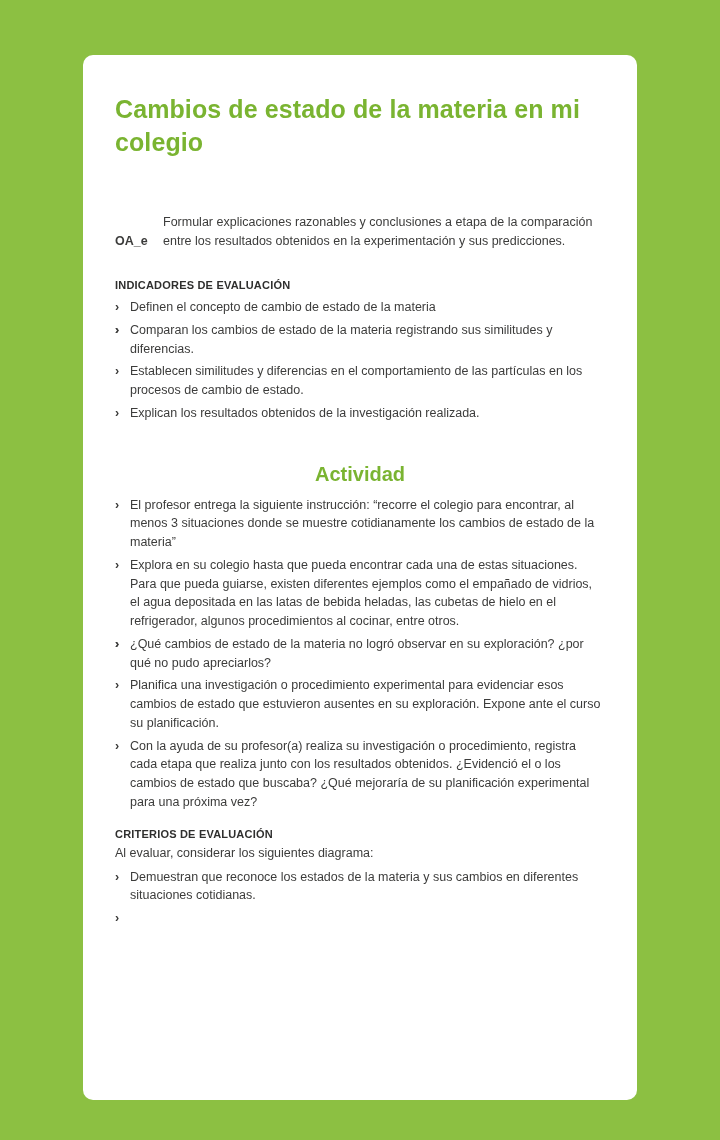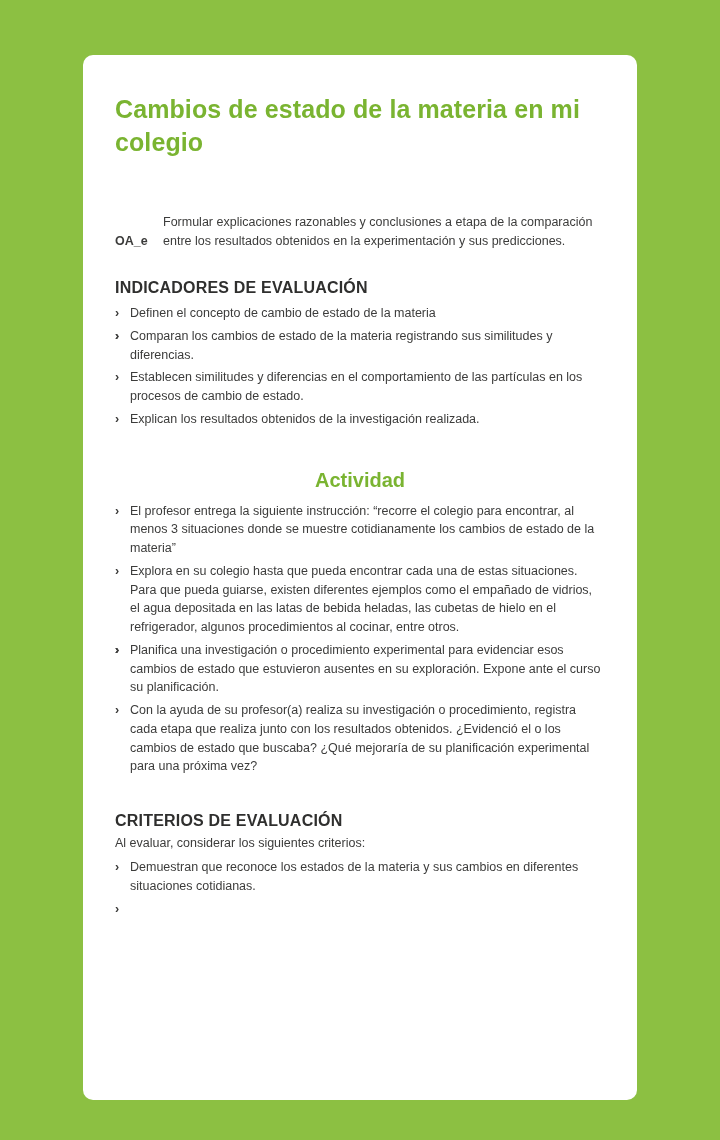--- a/index.html
+++ b/index.html
@@ -66,27 +66,27 @@
     line-height: 1.52;
   }
   .oa-sub-text {
     flex: 1;
     margin: 0;
     font-size: 12.5px;
     line-height: 1.52;
   }
   .subheading {
     margin: 0 0 7px 0;
-    font-size: 16px;
+    font-size: 11px;
     font-weight: bold;
     color: #2F2F2E;
     letter-spacing: 0.2px;
   }
   .criterios-subheading {
-    margin: 36px 0 4px 0;
+    margin: 16px 0 4px 0;
   }
   .criterios-intro {
     margin: 0 0 5px 0;
   }
   ul.bullets {
     list-style: none;
     margin: 0;
     padding: 0;
   }
   ul.bullets li {
@@ -137,29 +137,29 @@
         <li><span class="bullet">›</span><span class="li-text">Explican los resultados obtenidos de la investigación realizada.</span></li>
       </ul>
     </section>
 
     <section class="section-actividad">
       <h2 class="actividad-heading">Actividad</h2>
       <ul class="bullets">
         <li><span class="bullet">›</span><span class="li-text">El profesor entrega la siguiente instrucción: “recorre el colegio para encontrar, al menos 3 situaciones donde se muestre cotidianamente los cambios de estado de la materia”</span></li>
         <li><span class="bullet">›</span><span class="li-text">Explora en su colegio hasta que pueda encontrar cada una de estas situaciones. Para que pueda guiarse, existen diferentes ejemplos como el empañado de vidrios, el agua depositada en las latas de bebida heladas, las cubetas de hielo en el refrigerador, algunos procedimientos al cocinar, entre otros.</span></li>
         <li><span class="bullet">›</span></li>
-        <li><span class="bullet">›</span></li>
+        <li><span class="bullet">›</span><span class="li-text">¿Qué cambios de estado de la materia no logró observar en su exploración? ¿por qué no pudo apreciarlos?</span></li>
         <li><span class="bullet">›</span><span class="li-text">Planifica una investigación o procedimiento experimental para evidenciar esos cambios de estado que estuvieron ausentes en su exploración. Expone ante el curso su planificación.</span></li>
         <li><span class="bullet">›</span><span class="li-text">Con la ayuda de su profesor(a) realiza su investigación o procedimiento, registra cada etapa que realiza junto con los resultados obtenidos. ¿Evidenció el o los cambios de estado que buscaba? ¿Qué mejoraría de su planificación experimental para una próxima vez?</span></li>
       </ul>
     </section>
 
     <section class="section-criterios">
       <h3 class="subheading criterios-subheading">CRITERIOS DE EVALUACIÓN</h3>
-      <p class="body-text criterios-intro">Al evaluar, considerar los siguientes criterios:</p>
+      <p class="body-text criterios-intro">Al evaluar, considerar los siguientes diagrama:</p>
       <ul class="bullets">
         <li><span class="bullet">›</span><span class="li-text">Demuestran que reconoce los estados de la materia y sus cambios en diferentes situaciones cotidianas.</span></li>
         <li><span class="bullet">›</span></li>
 
       </ul>
     </section>
 
   </div>
 </div>
 

